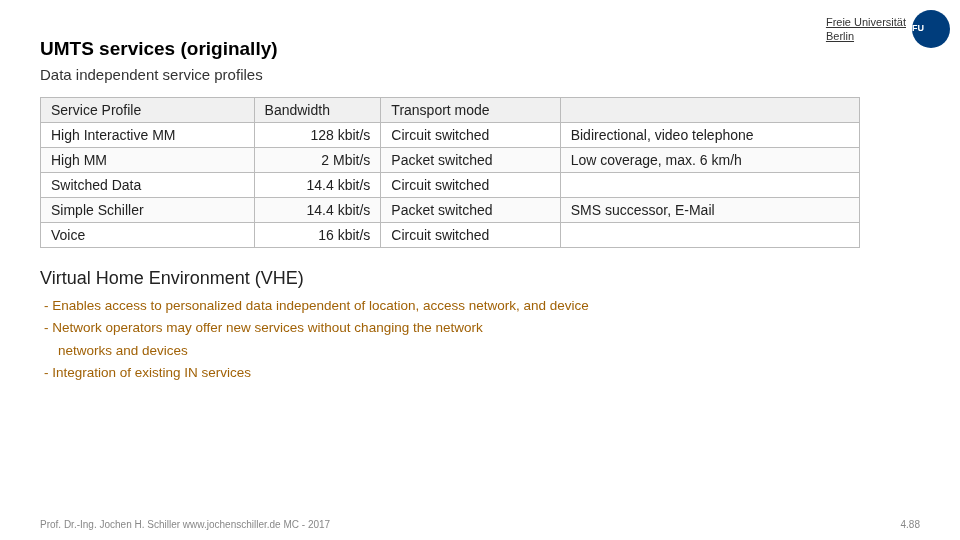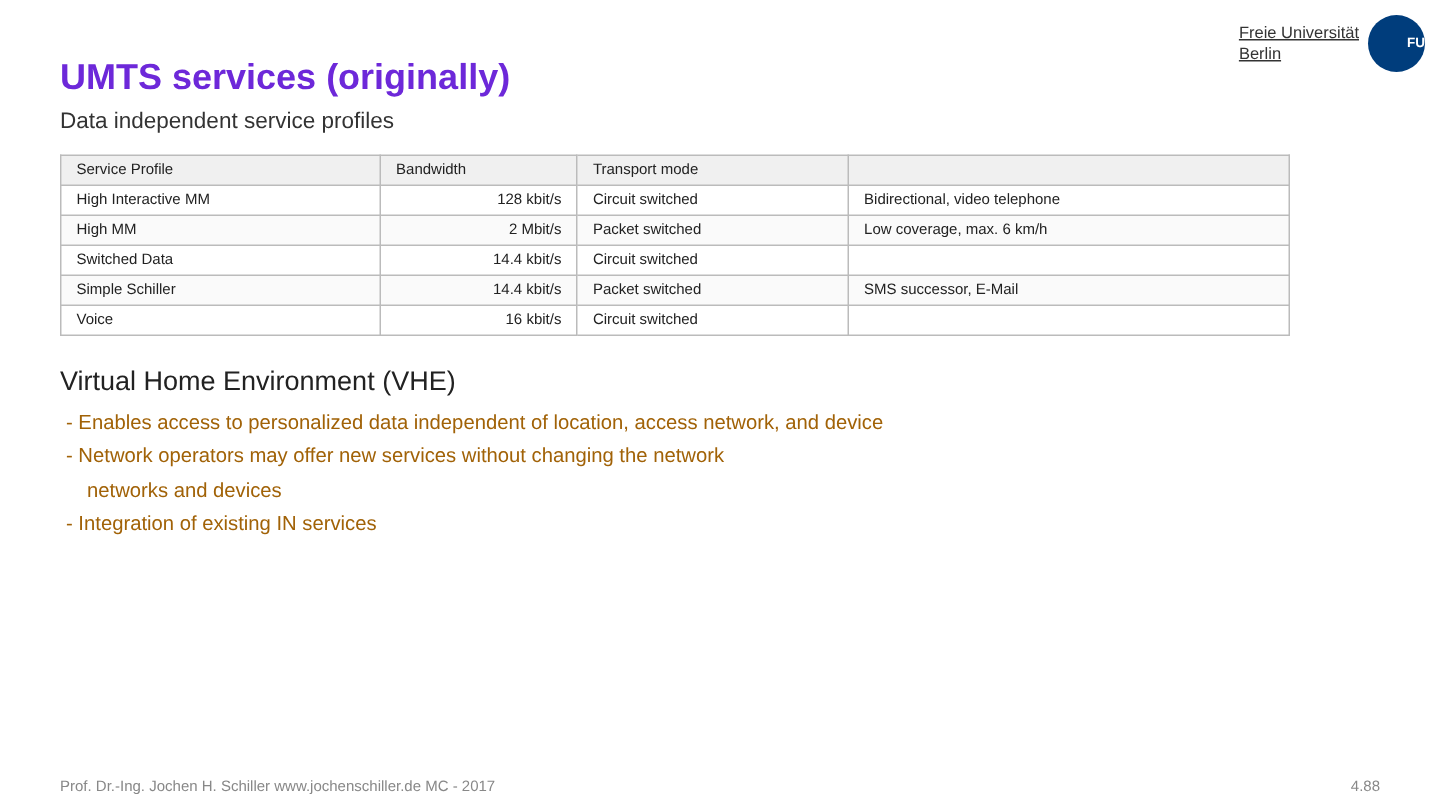--- a/index.html
+++ b/index.html
@@ -32,51 +32,51 @@
     .logo-text span {
       display: block;
     }
     .logo-circle {
       width: 38px;
       height: 38px;
       border-radius: 50%;
       background: #003d7c;
       display: flex;
       align-items: center;
-      justify-content: flex-end;
+      justify-content: flex-start;
       color: white;
       font-size: 9px;
       font-weight: bold;
       text-align: center;
       line-height: 1.1;
     }
 
     
     .main-content {
       padding: 38px 40px 20px 40px;
     }
 
     .page-title {
-      font-size: 24px;
+      font-size: 19px;
       font-weight: bold;
-      color: #6d28d9;
+      color: #000000;
       margin-bottom: 6px;
     }
 
     .subtitle {
       font-size: 15px;
       color: #333;
       margin-bottom: 14px;
     }
 
     
     .data-table {
       border-collapse: collapse;
       width: 820px;
-      font-size: 10px;
+      font-size: 14px;
       margin-bottom: 20px;
     }
     .data-table th, .data-table td {
       border: 1px solid #bbb;
       padding: 4px 10px;
       text-align: left;
       white-space: nowrap;
     }
     .data-table th {
       background: #f0f0f0;

